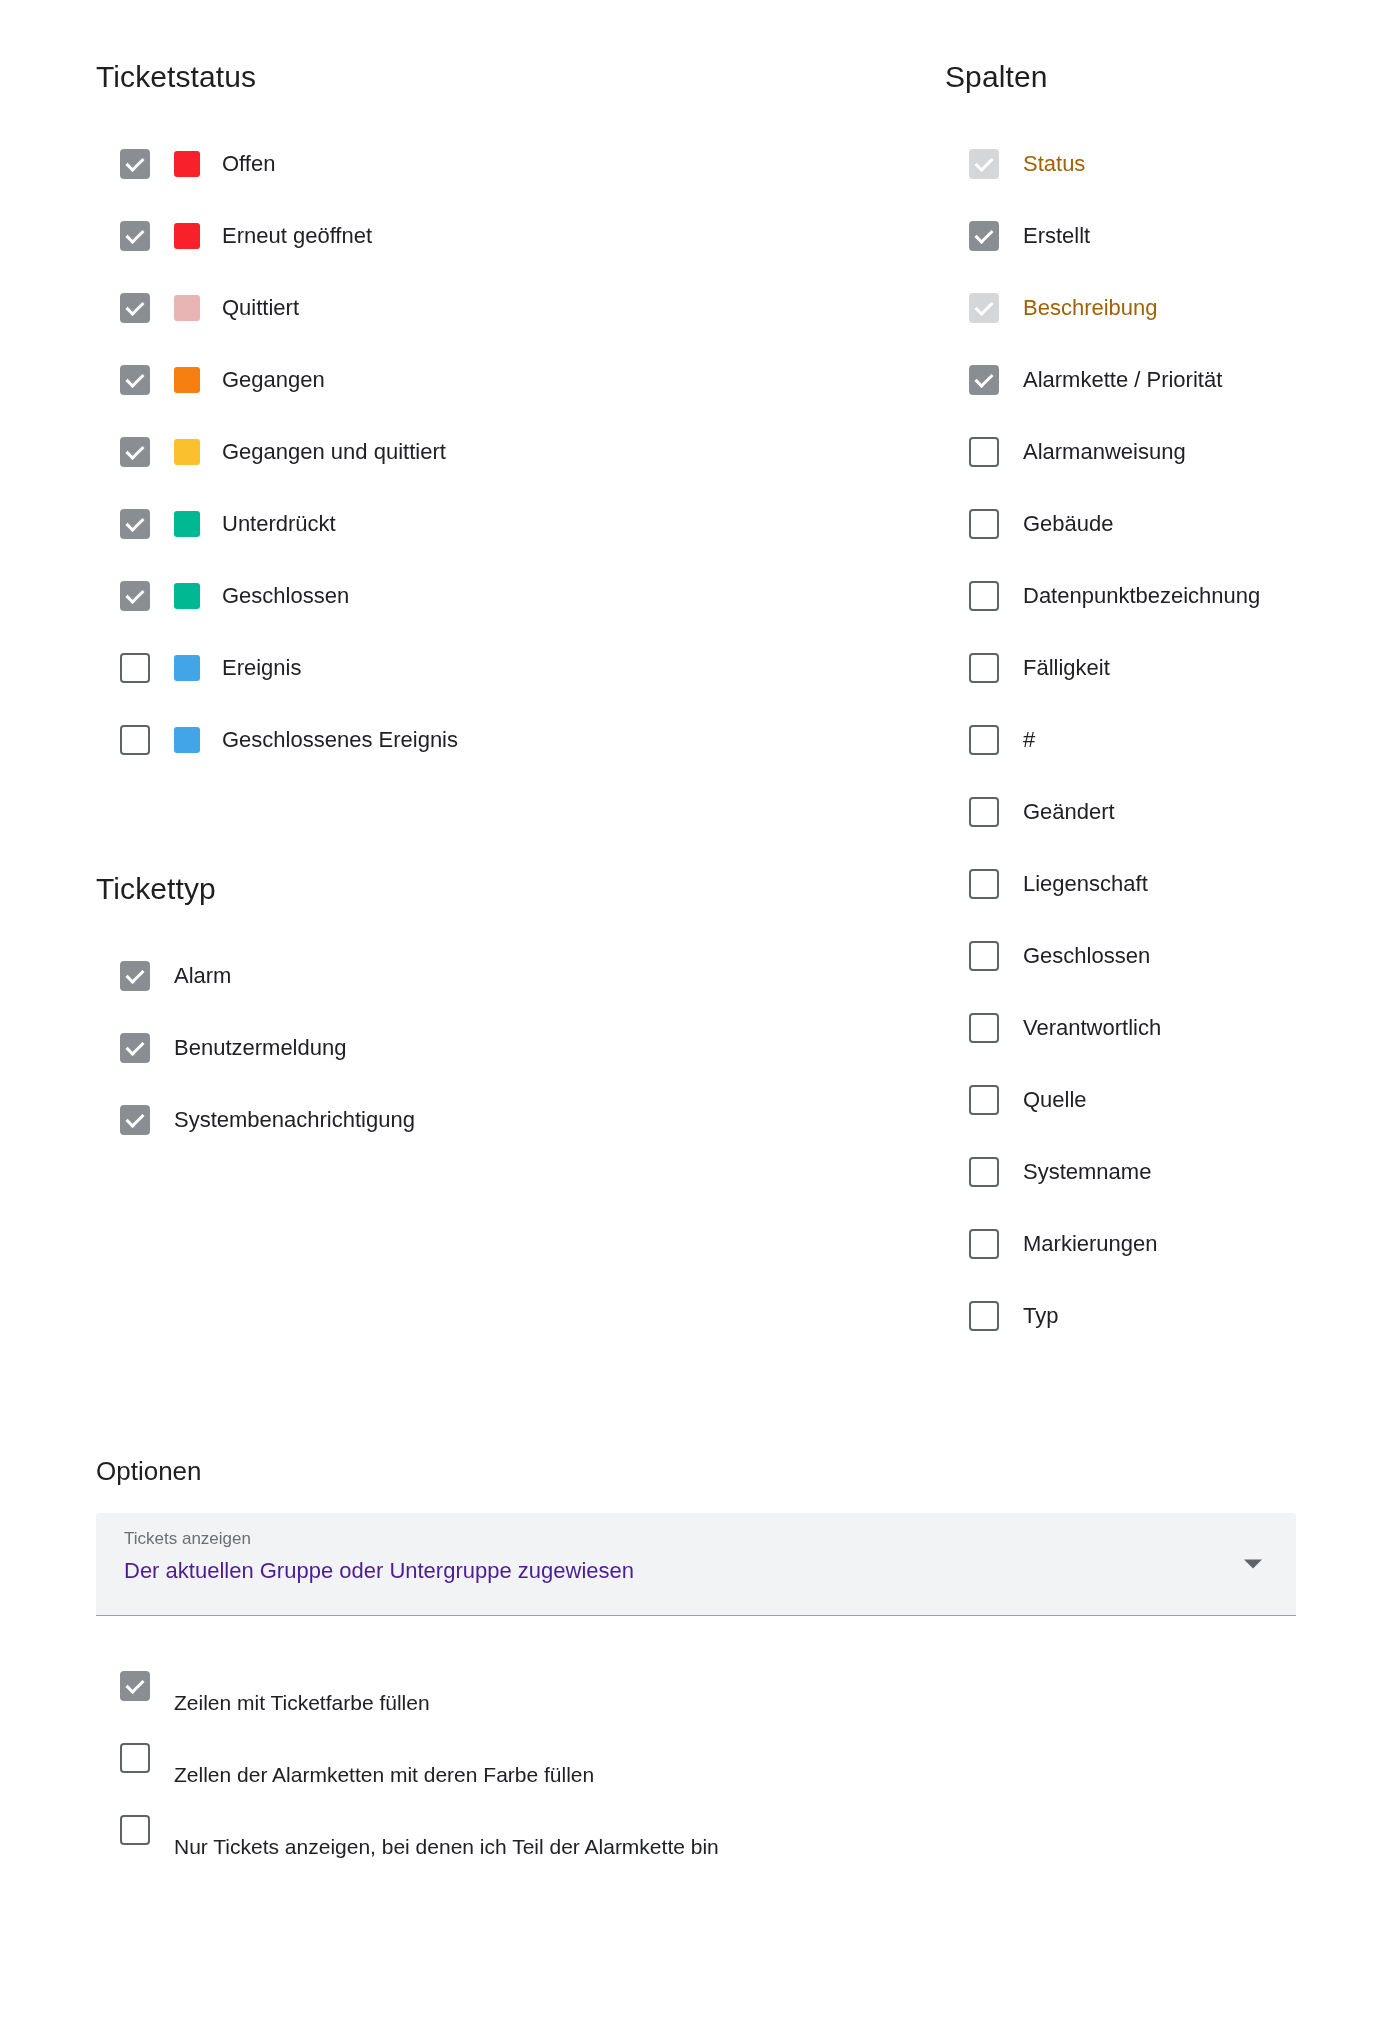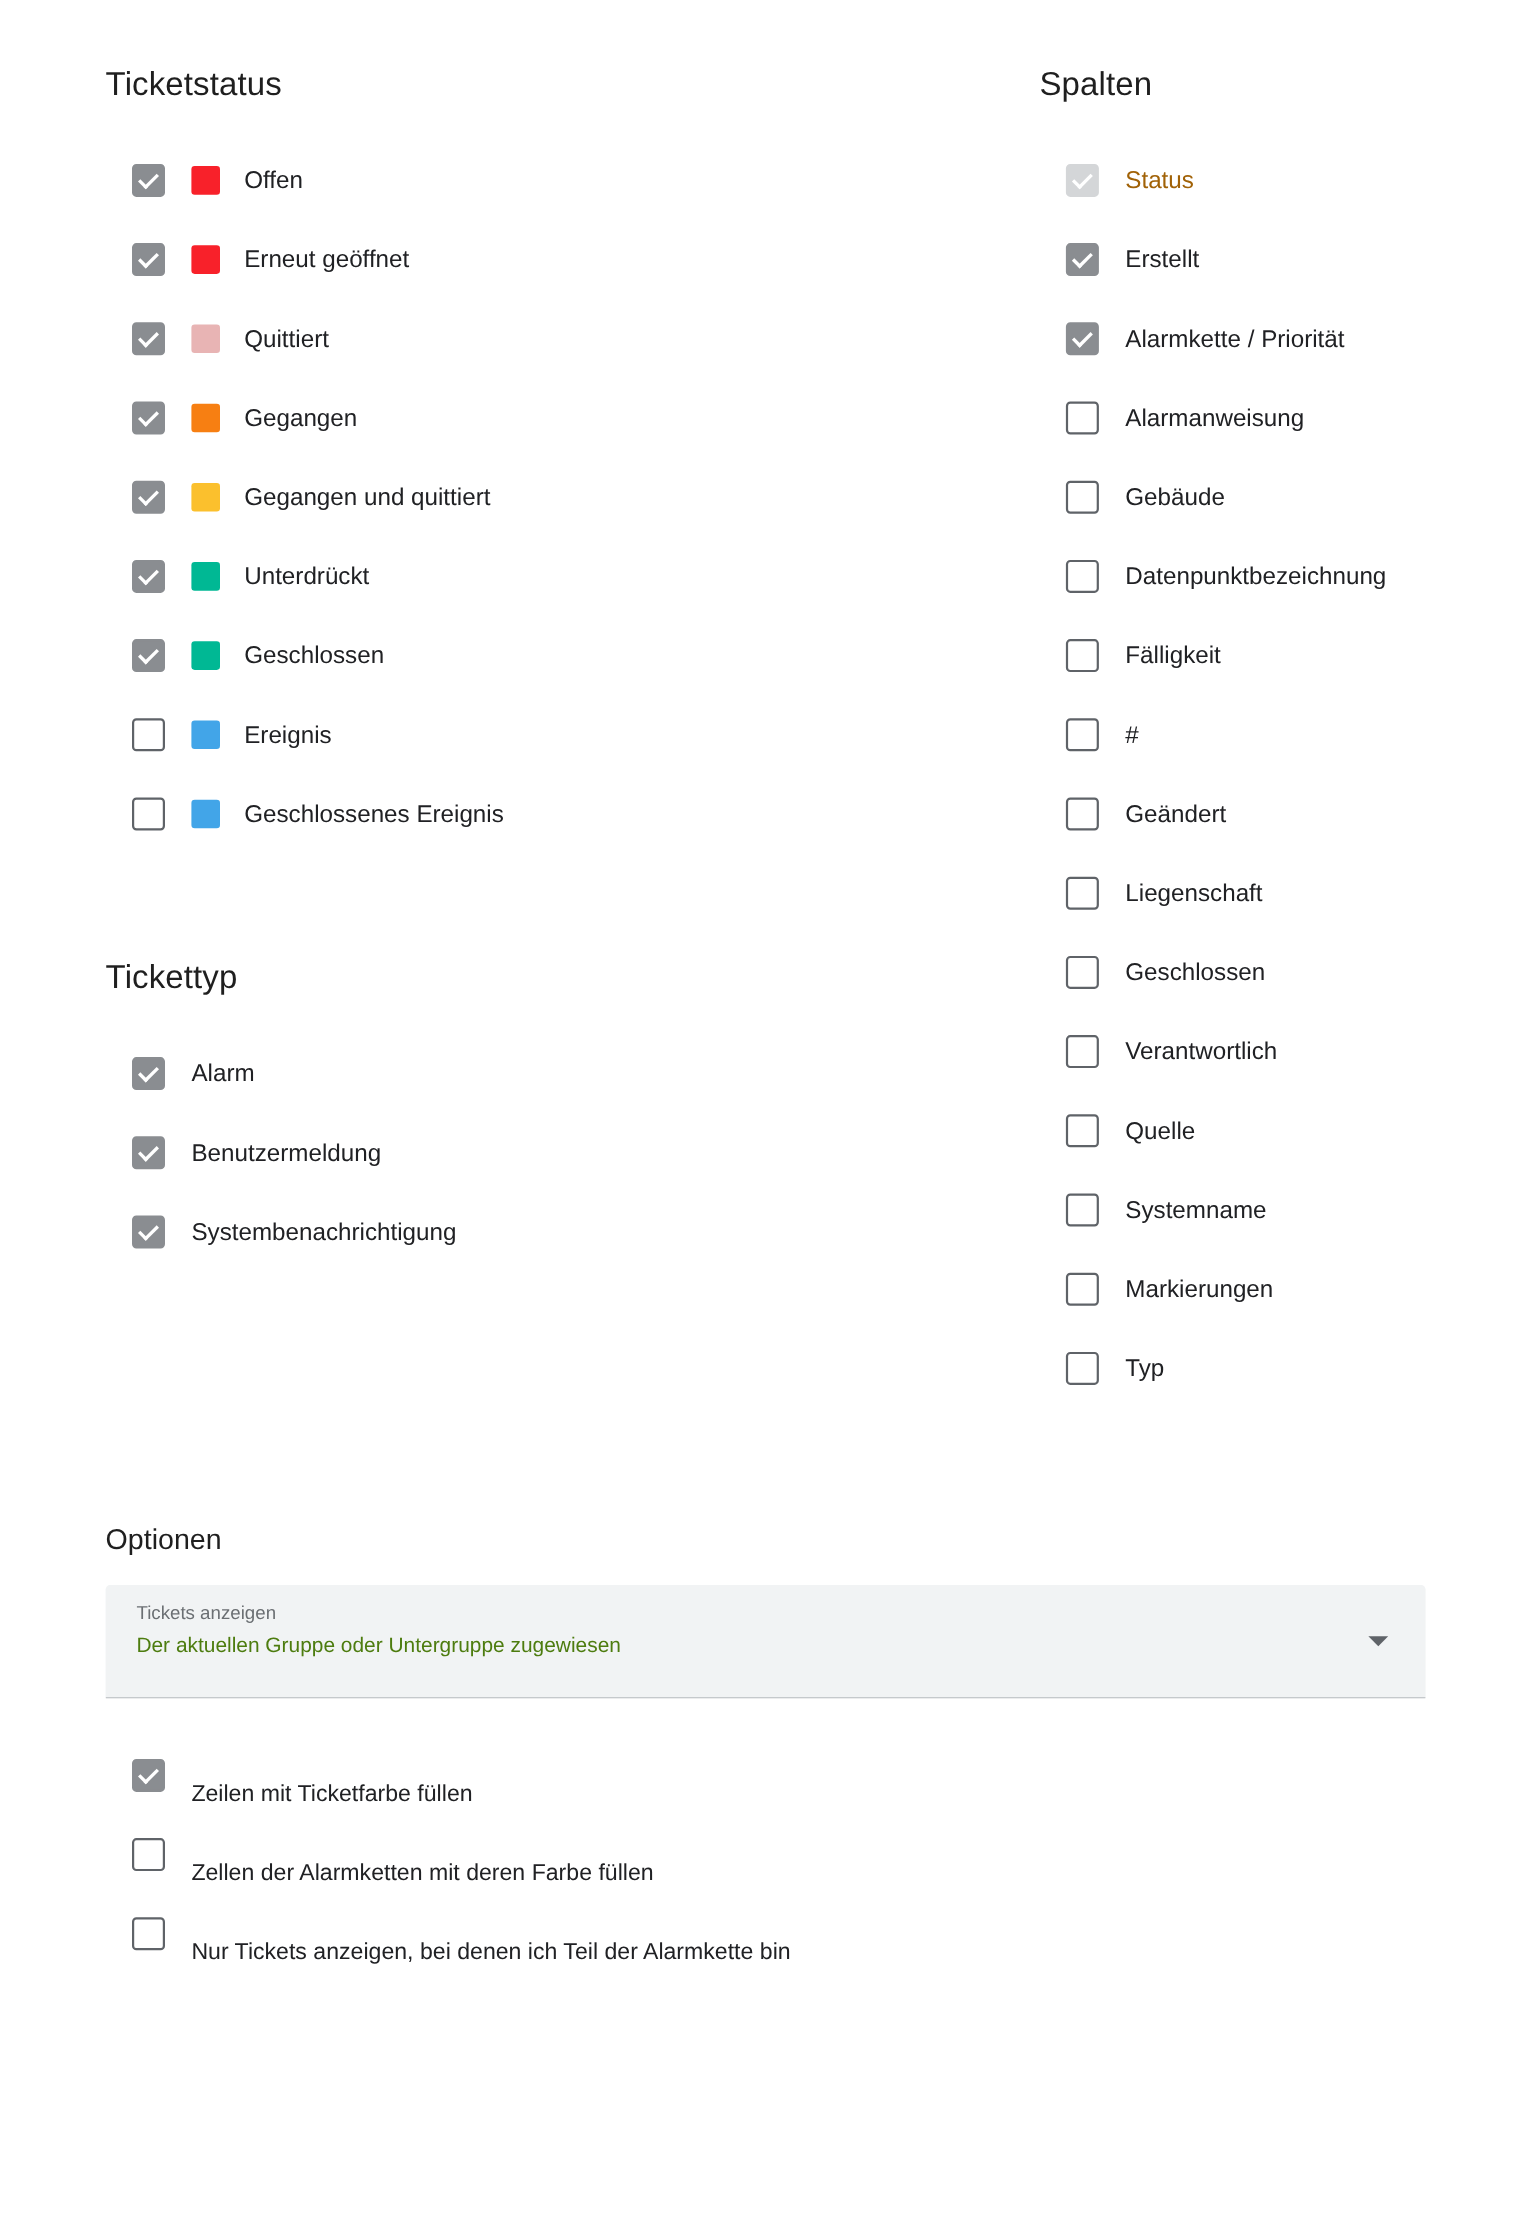--- a/index.html
+++ b/index.html
@@ -124,22 +124,22 @@
     width: 1200px;
     max-width: 100%;
   }
   .select-label {
     font-size: 17px;
     color: #6b6f73;
     line-height: 1.2;
     margin-bottom: 9px;
   }
   .select-value {
-    font-size: 19px;
-    color: #4d7c0f;
+    font-size: 22px;
+    color: #4c1d95;
     line-height: 1.2;
   }
   .select-arrow {
     position: absolute;
     right: 34px;
     top: 50%;
     transform: translateY(-50%);
     width: 0;
     height: 0;
     border-left: 9px solid transparent;
@@ -241,20 +241,24 @@
       <h2 class="section-title">Spalten</h2>
 
       <div class="check-list" id="spalten-list">
           <div class="check-row">
             <span class="cb checked disabled"></span>
             <span class="cb-label disabled">Status</span>
           </div>
           <div class="check-row">
             <span class="cb checked"></span>
             <span class="cb-label">Erstellt</span>
+          </div>
+          <div class="check-row">
+            <span class="cb checked disabled"></span>
+            <span class="cb-label disabled">Beschreibung</span>
           </div>
           <div class="check-row">
             <span class="cb checked"></span>
             <span class="cb-label">Alarmkette / Priorität</span>
           </div>
           <div class="check-row">
             <span class="cb unchecked"></span>
             <span class="cb-label">Alarmanweisung</span>
           </div>
           <div class="check-row">

